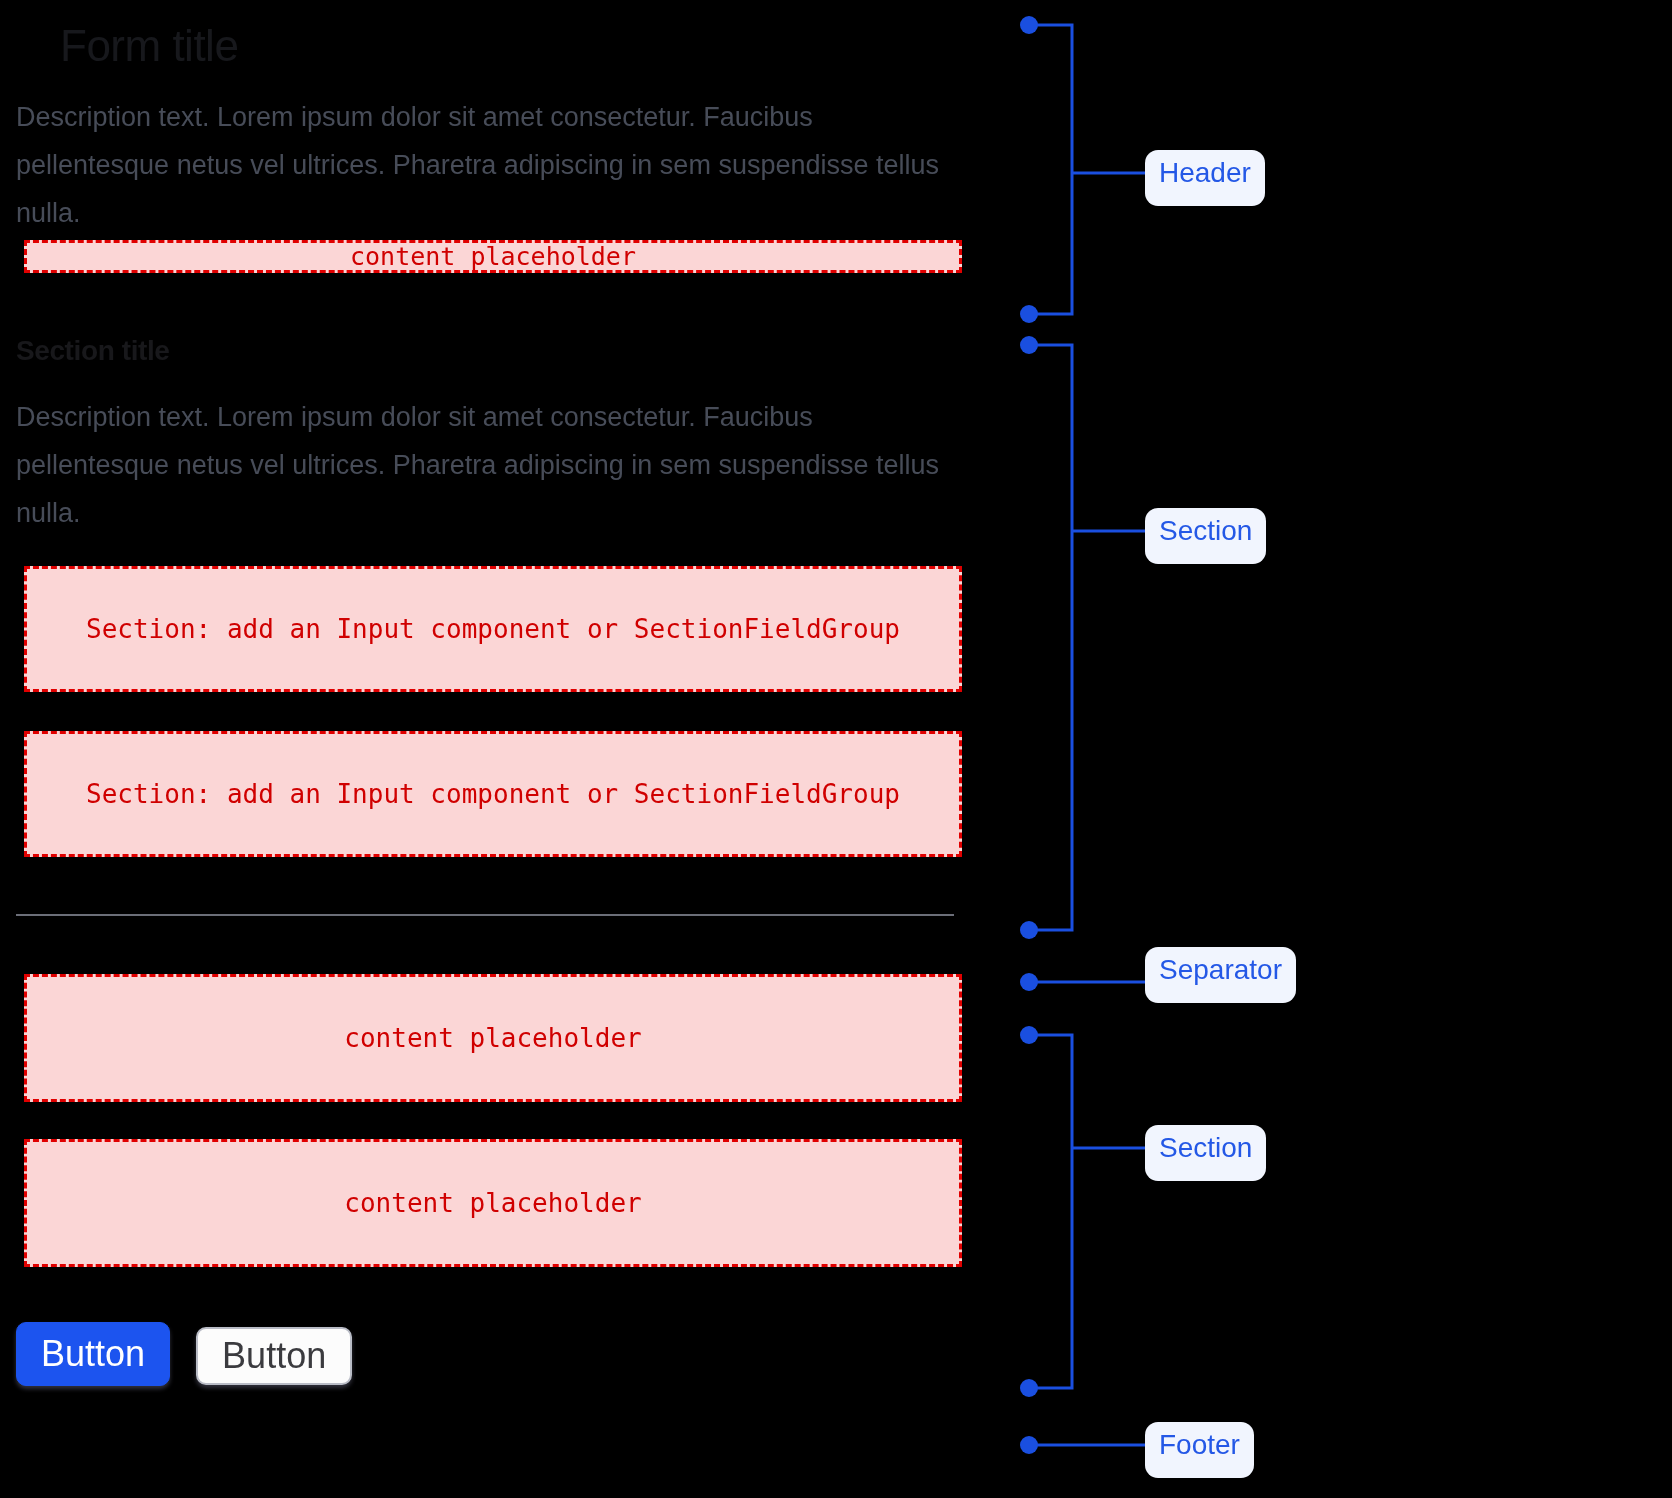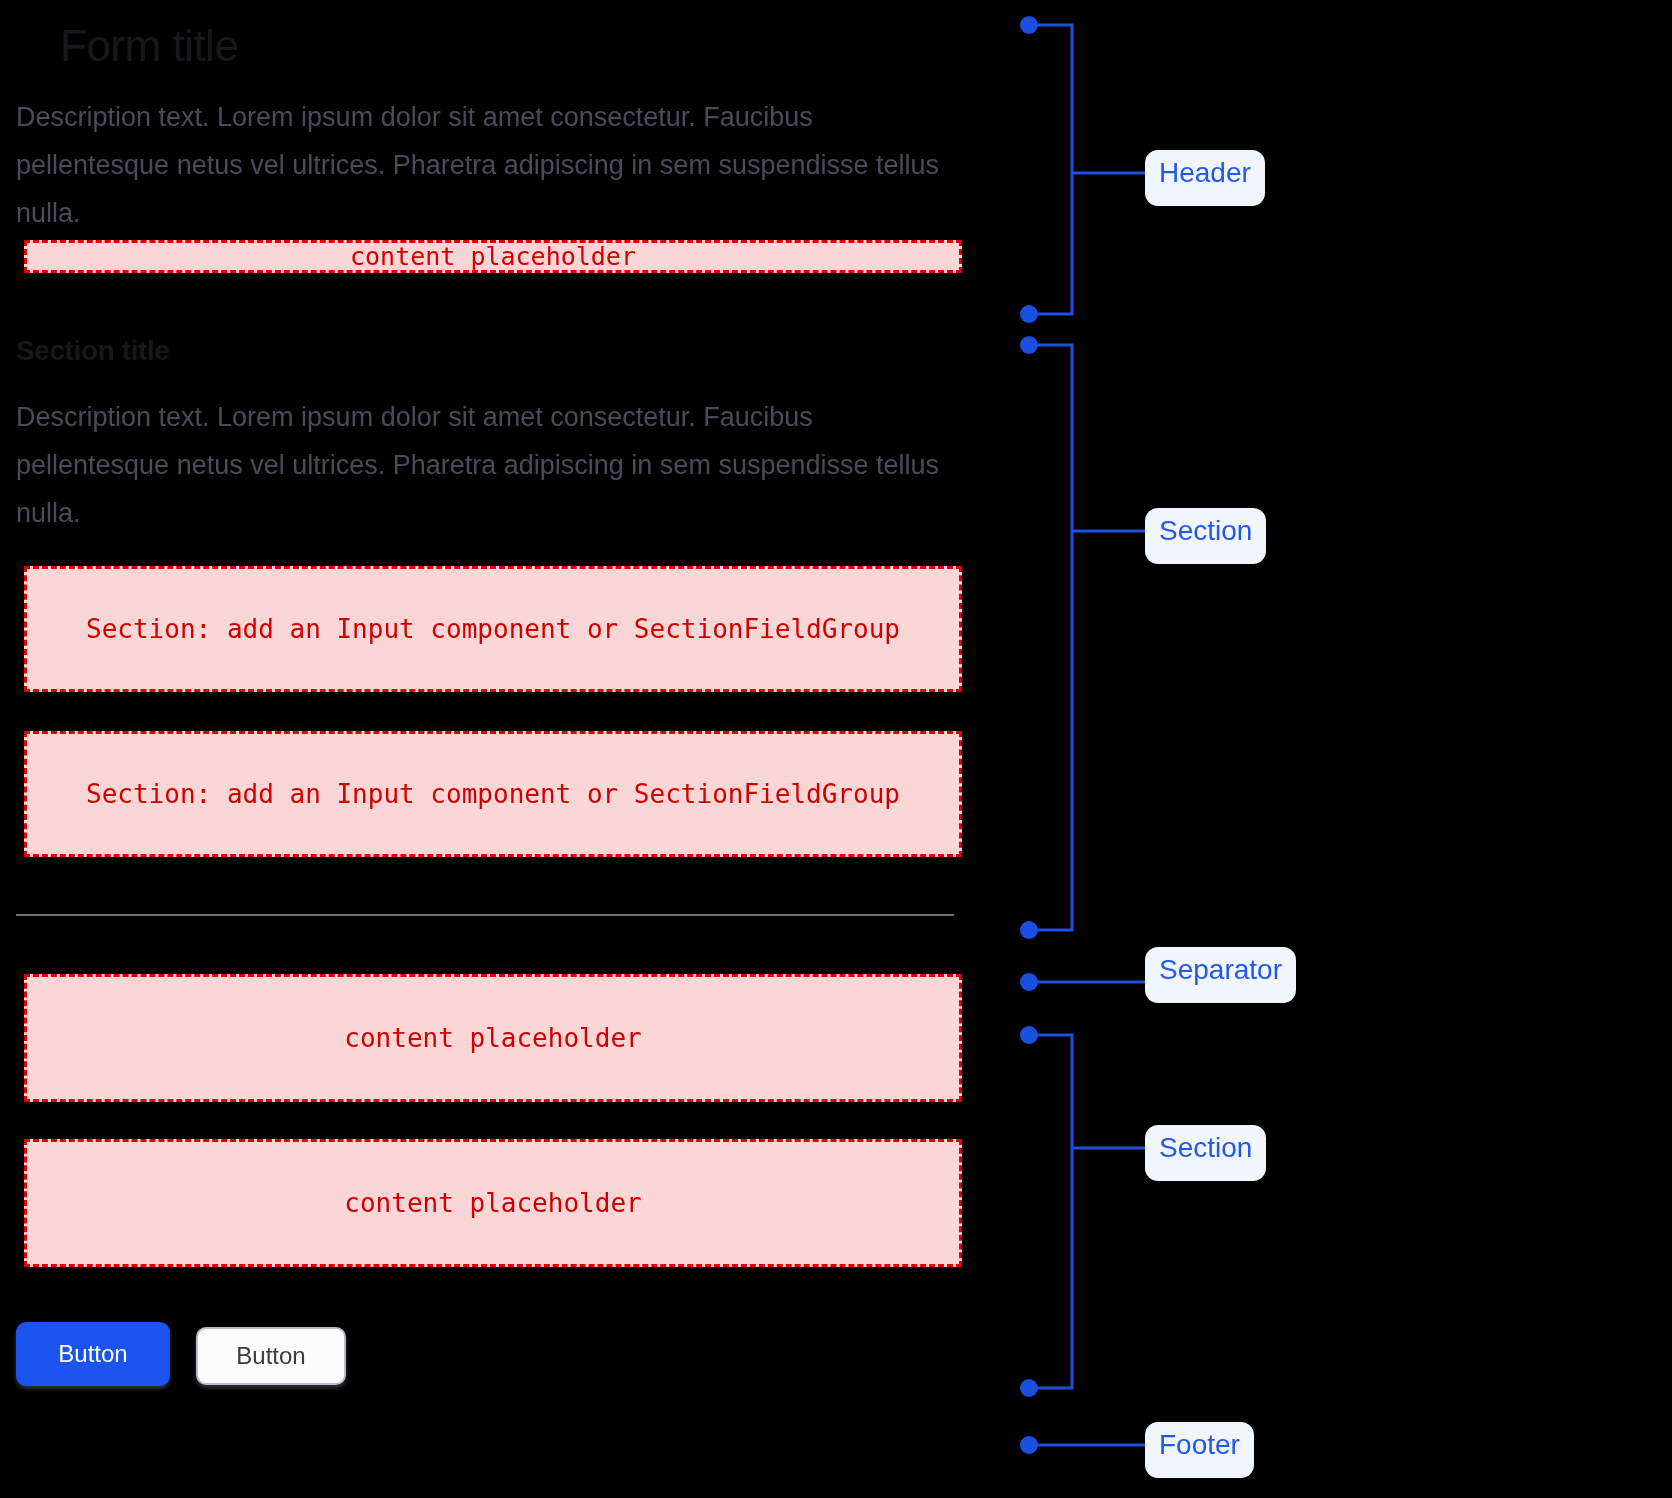--- a/index.html
+++ b/index.html
@@ -106,21 +106,21 @@
   .footer-bar {
     position: absolute;
     left: 0;
     top: 1322px;
     display: flex;
     align-items: center;
     gap: 26px;
   }
   .btn {
     font-family: "Liberation Sans", sans-serif;
-    font-size: 24px;
+    font-size: 36px;
     line-height: 1;
     border-radius: 10px;
     padding: 0 24px;
     height: 64px;
     display: flex;
     align-items: center;
     justify-content: center;
     cursor: pointer;
     user-select: none;
   }

